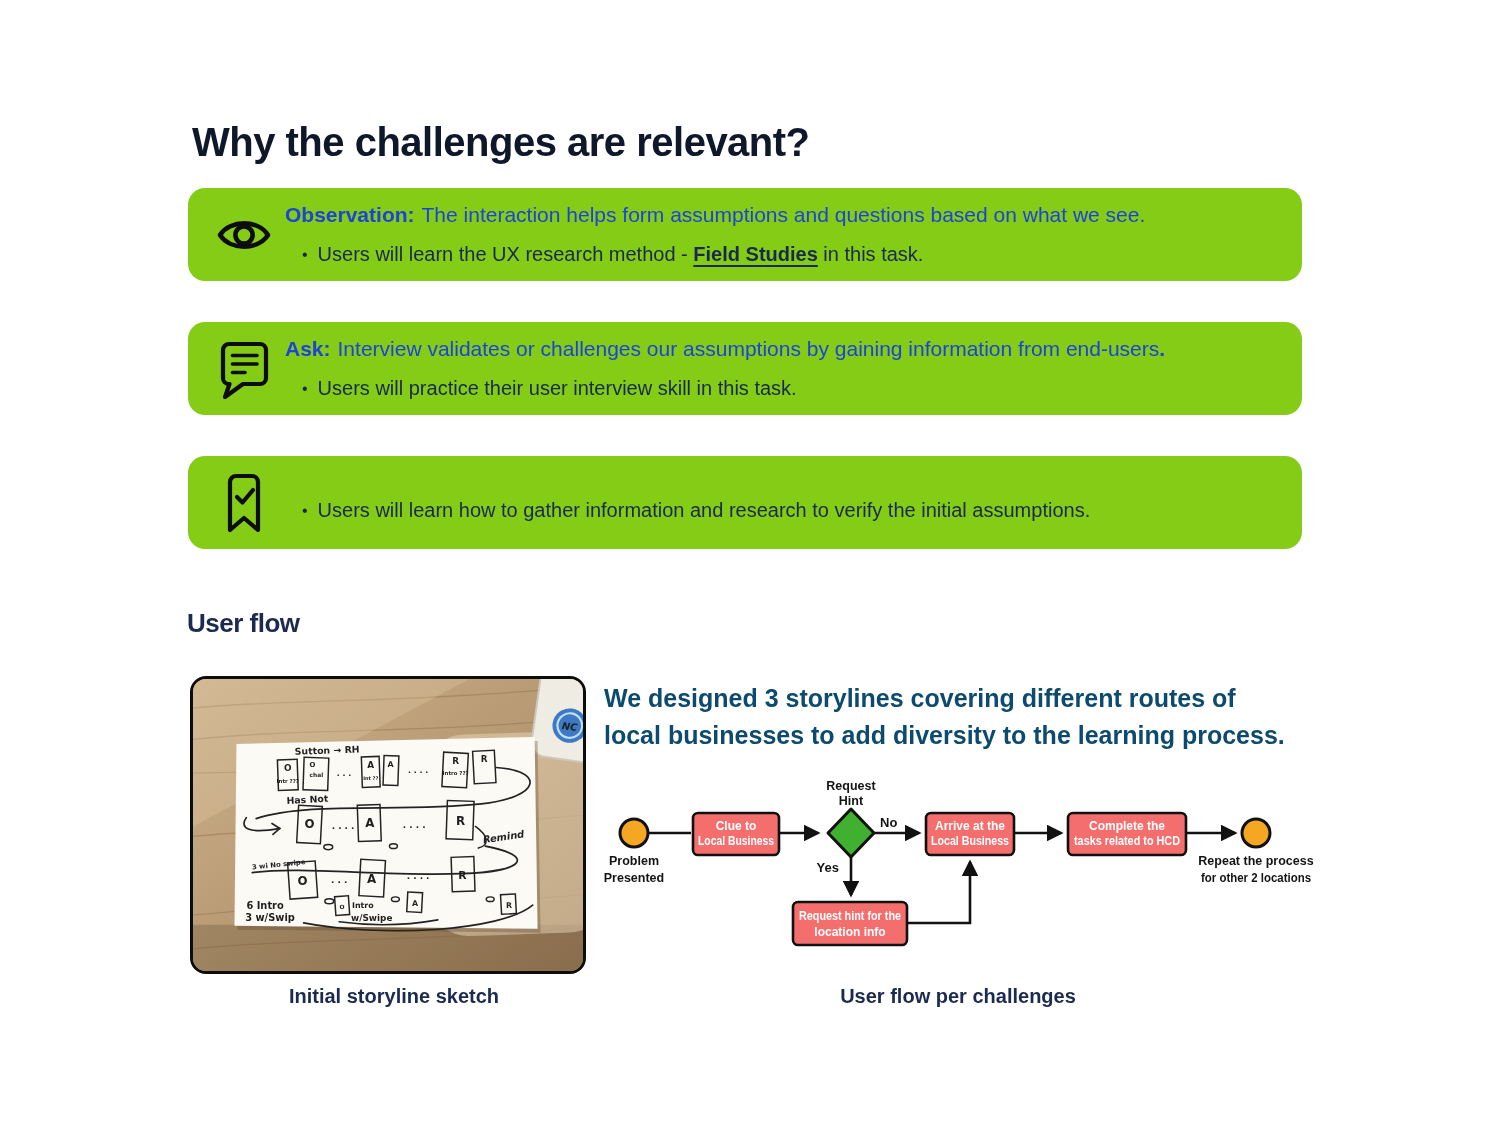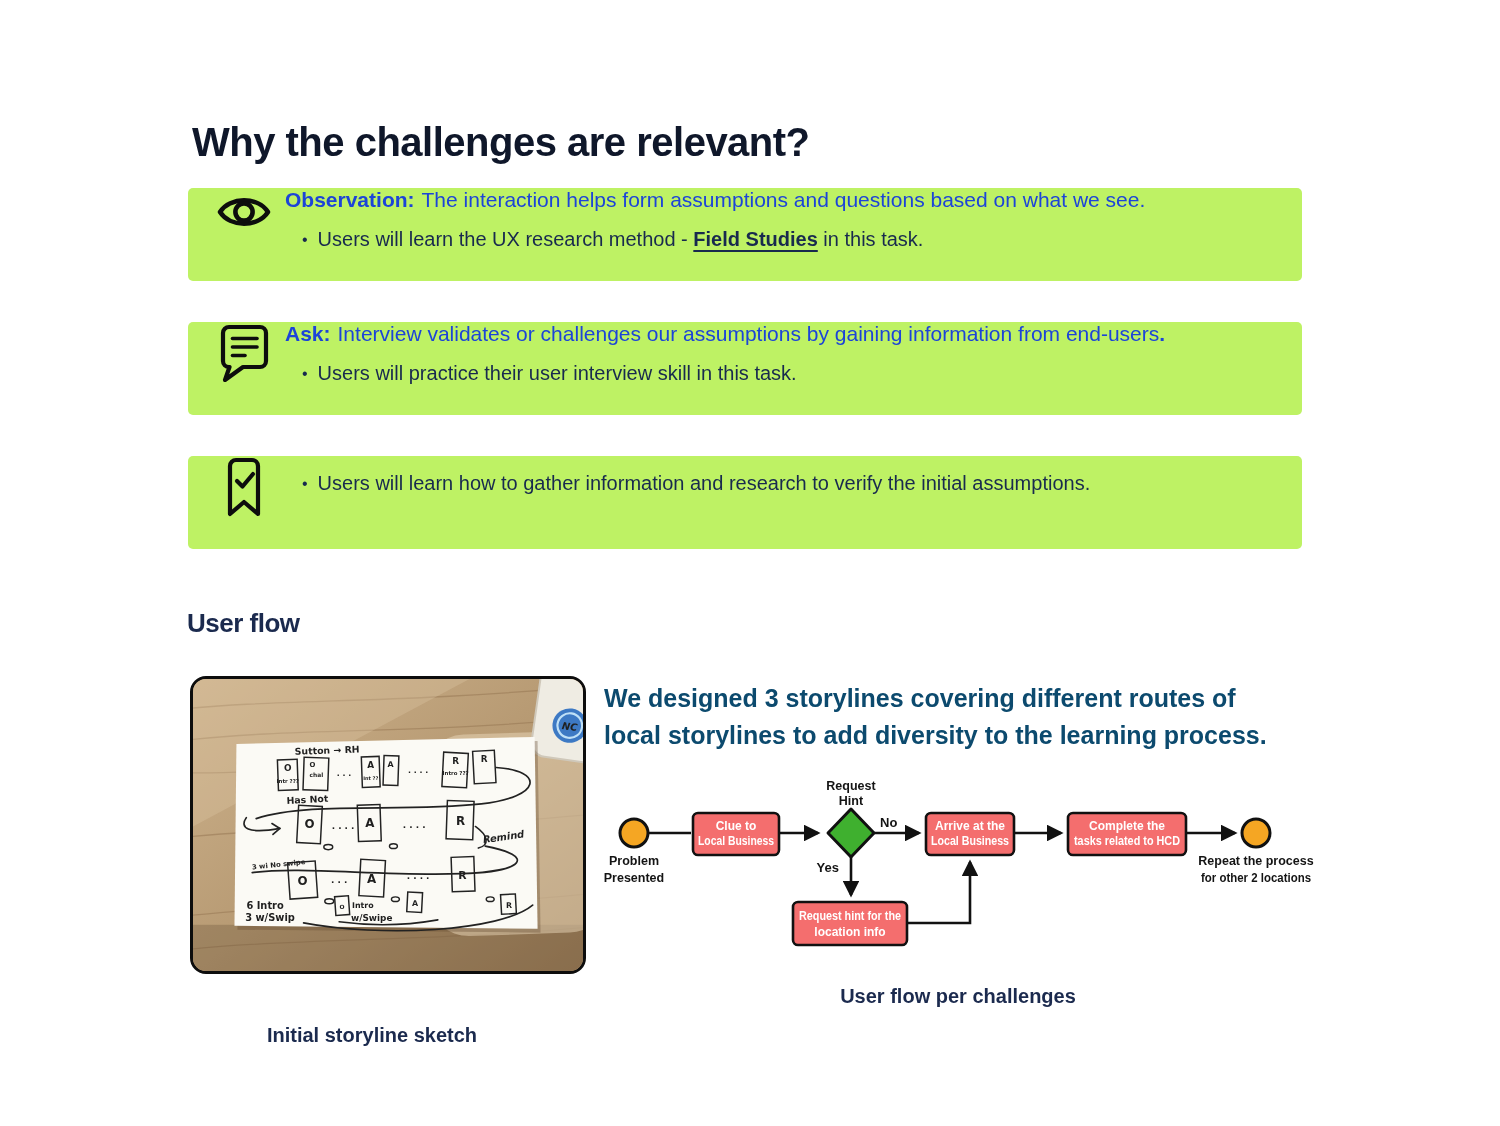--- a/index.html
+++ b/index.html
@@ -7,22 +7,22 @@
   .page {
     position:relative; width:1500px; height:1126px; background:#ffffff;
     font-family:"Liberation Sans", sans-serif; overflow:hidden;
   }
   .h1 {
     position:absolute; left:192px; top:120px;
     font-size:40px; font-weight:700; color:#0f172a; letter-spacing:-0.5px;
   }
   .callout {
     position:absolute; left:188px; width:1114px; height:93px;
-    background:#bef264; border-radius:5px;
-    display:flex; align-items:flex-start;
+    background:#84cc16; border-radius:17px;
+    display:flex; align-items:center;
   }
   .callout .icon { flex:none; margin-left:27px; width:58px; display:flex; justify-content:center; }
   .callout-text { margin-left:12px; }
   .line1 { font-size:21px; color:#1c44d8; font-weight:400; }
   .line1 .label { font-weight:700; margin-right:7px; }
   .line1 .lead-bold { font-weight:700; }
   .line2 { font-size:20px; color:#182a4e; margin-top:16px; }
   .line2 .dot { display:inline-block; margin:0 10px 0 17px; font-size:16px; vertical-align:1px; }
   .line2 .bb { font-weight:700; text-decoration:underline; text-decoration-thickness:2px; text-underline-offset:4px; }
   .h2 {
@@ -33,21 +33,21 @@
     position:absolute; left:190px; top:676px; width:396px; height:298px;
     border:3px solid #0d0d0d; border-radius:16px; overflow:hidden; background:#b99a74;
   }
   .photo svg { display:block; width:100%; height:100%; }
   .intro {
     position:absolute; left:604px; top:680px; width:720px;
     font-size:25px; font-weight:700; color:#0c4a6e; line-height:37px;
   }
   .flow { position:absolute; left:603px; top:768px; }
   .caption { position:absolute; top:985px; font-size:20px; font-weight:700; color:#1b2a4e; text-align:center; }
-  .caption.left { left:174px; width:396px;margin-top:39px; }
+  .caption.left { left:196px; width:396px; }
   .caption.right { left:608px; width:700px; }
 
   
   .fw { font-family:"Liberation Sans",sans-serif; font-weight:700; font-size:12px; fill:#ffffff; text-anchor:middle; }
   .fb { font-family:"Liberation Sans",sans-serif; font-weight:700; font-size:12.5px; fill:#141414; text-anchor:middle; }
   .fbr { font-family:"Liberation Sans",sans-serif; font-weight:700; font-size:13px; fill:#141414; }
   
   .sk { font-family:"DejaVu Sans",sans-serif; fill:#1f1f1f; }
 </style>
 </head>
@@ -202,21 +202,21 @@
         <text x="172" y="233" font-size="8">Intro</text>
         <text x="181" y="246" font-size="9">w/Swipe</text>
         <text x="225" y="231" font-size="8">A</text>
         <text x="320" y="233" font-size="8">R</text>
       </g>
     </svg>
   </div>
 
   <div class="intro">
     <div>We designed 3 storylines covering different routes of</div>
-    <div>local storylines to add diversity to the learning process.</div>
+    <div>local businesses to add diversity to the learning process.</div>
   </div>
 
   <div class="flow">
     <svg width="715" height="190" viewBox="0 0 715 190">
       <defs>
         <marker id="arr" viewBox="0 0 10 10" refX="8.5" refY="5" markerWidth="6.5" markerHeight="6.5" orient="auto-start-reverse">
           <path d="M0 0 L10 5 L0 10 Z" fill="#111111"></path>
         </marker>
       </defs>
 

